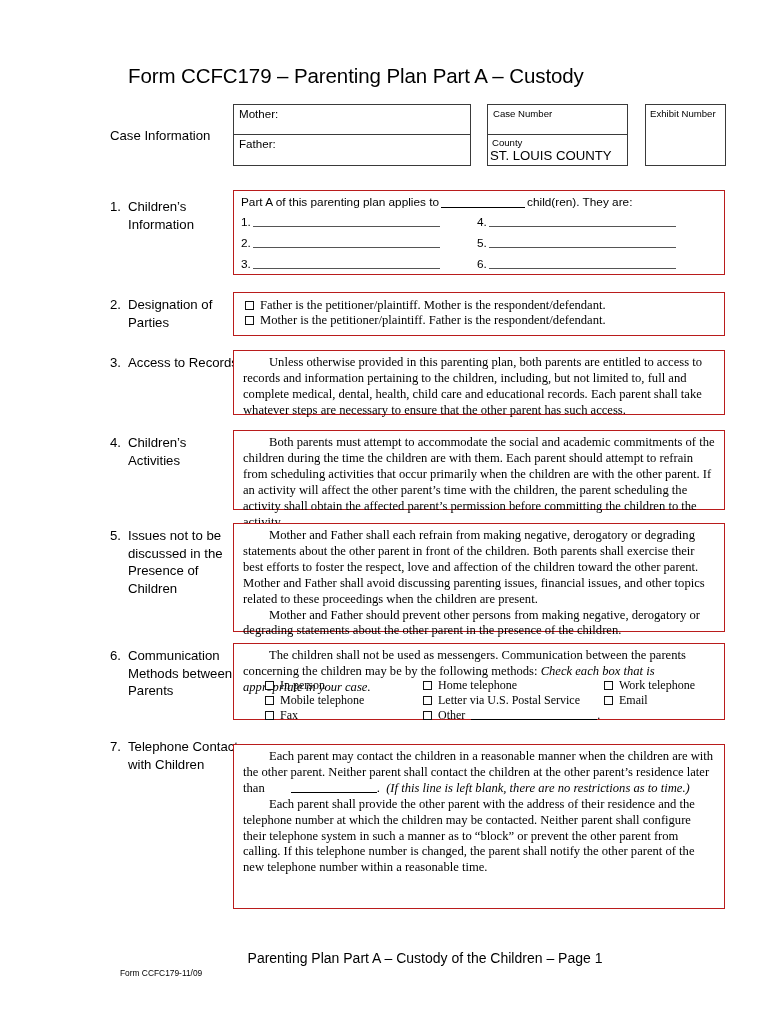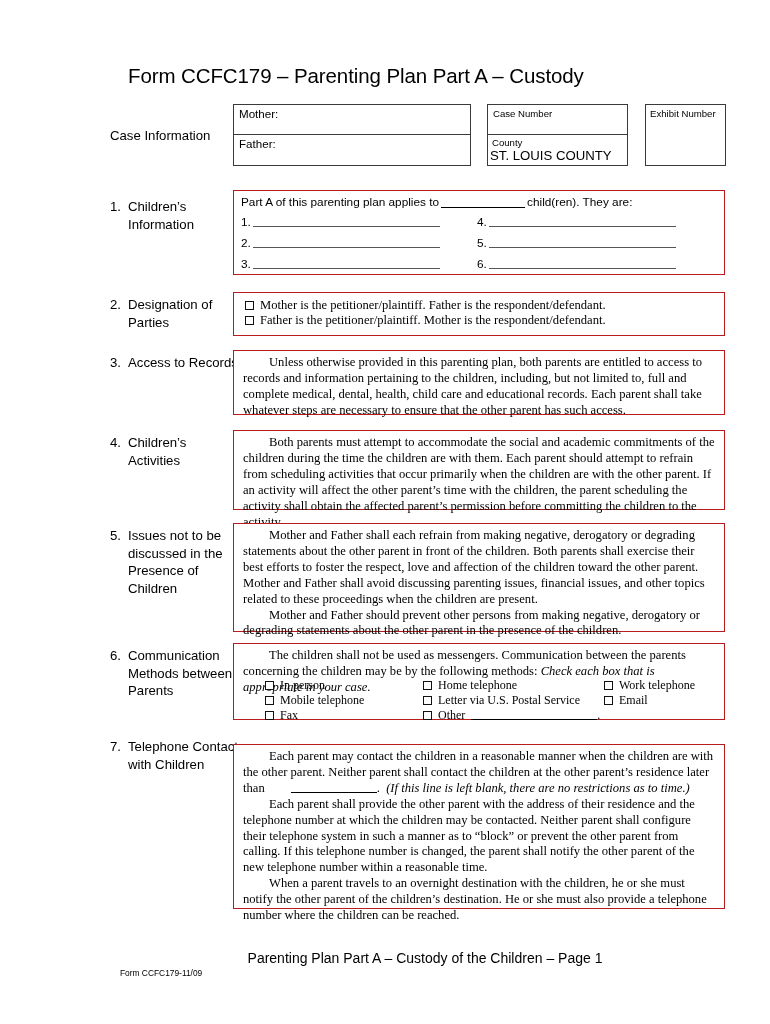--- a/index.html
+++ b/index.html
@@ -324,24 +324,24 @@
     </div>
   </div>
 
   <div class="label-col" style="top:296px;">
     <span class="num">2.</span>
     <span class="ltext">Designation of Parties</span>
   </div>
   <div class="box s2-box">
     <div class="s2-inner">
       <div class="cbline">
+        <span class="cb"></span><span>Father is the petitioner/plaintiff.  Mother is the respondent/defendant.</span>
+      </div>
+      <div class="cbline">
         <span class="cb"></span><span>Mother is the petitioner/plaintiff.  Father is the respondent/defendant.</span>
-      </div>
-      <div class="cbline">
-        <span class="cb"></span><span>Father is the petitioner/plaintiff.  Mother is the respondent/defendant.</span>
       </div>
     </div>
   </div>
 
   <div class="label-col" style="top:354px;">
     <span class="num">3.</span>
     <span class="ltext">Access to Records</span>
   </div>
   <div class="box s3-box">
     <div class="bodytext serif">
@@ -410,20 +410,19 @@
   </div>
 
   <div class="label-col" style="top:738px;">
     <span class="num">7.</span>
     <span class="ltext">Telephone Contact with Children</span>
   </div>
   <div class="box s7-box">
     <div class="bodytext serif">
       <p><span>Each parent may contact the children in a reasonable manner when the children are with the other parent.  Neither parent shall contact the children at the other parent’s residence later than</span><span class="s7-blank"></span><span>.</span> &nbsp;<span class="it">(If this line is left blank, there are no restrictions as to time.)</span></p>
       <p>Each parent shall provide the other parent with the address of their residence and the telephone number at which the children may be contacted.  Neither parent shall configure their telephone system in such a manner as to “block” or prevent the other parent from calling.  If this telephone number is changed, the parent shall notify the other parent of the new telephone number within a reasonable time.</p>
-      <p>When a parent travels to an overnight destination with the children, he or she must notify the other parent of the children’s destination.  He or she must also provide a telephone number where the children can be reached.</p>
     </div>
   </div>
 
   <div class="footer-center">Parenting Plan Part A – Custody of the Children – Page 1</div>
   <div class="footer-form">Form CCFC179-11/09</div>
 
 </div>
 
 </body></html>

